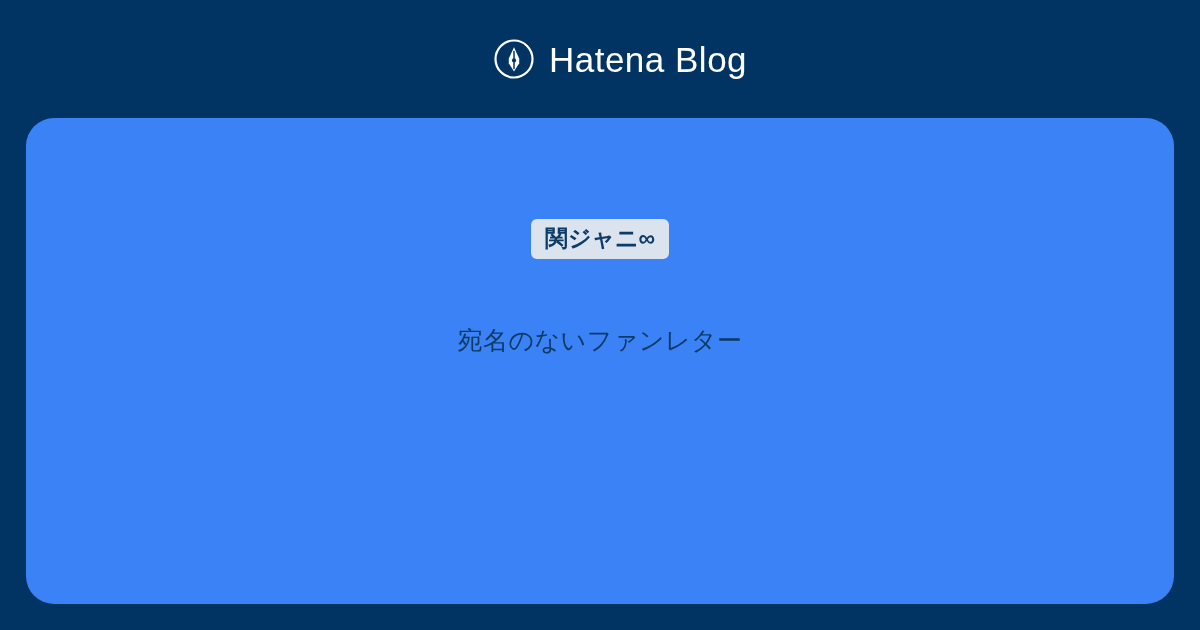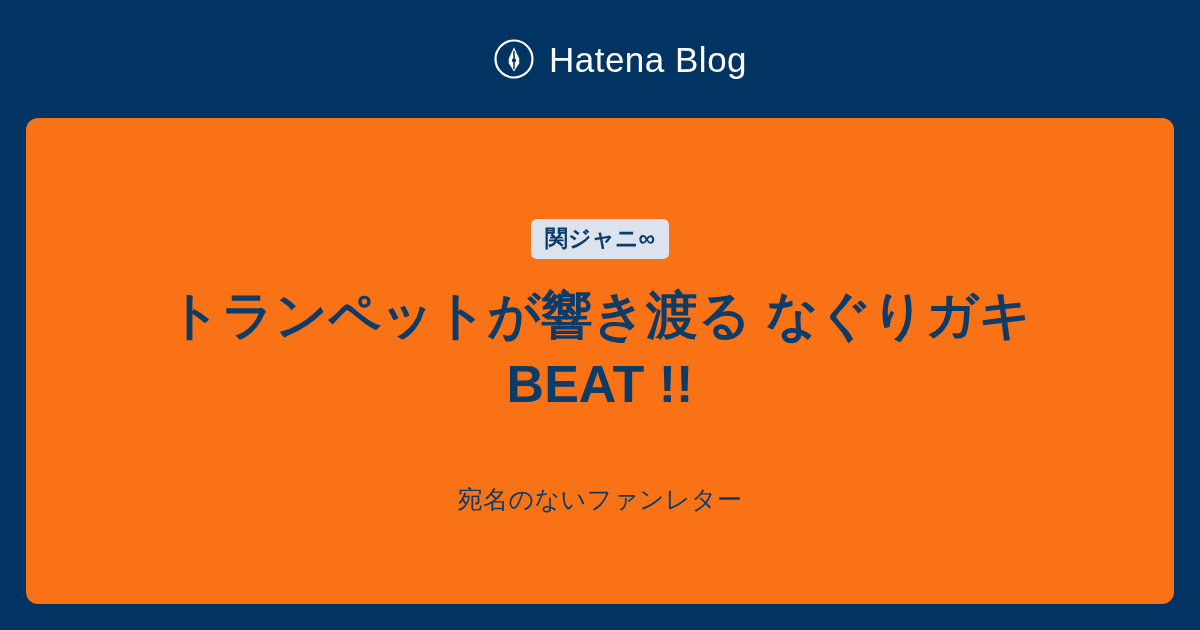--- a/index.html
+++ b/index.html
@@ -50,22 +50,22 @@
     white-space: nowrap;
   }
 
   
   .card {
     position: absolute;
     left: 26px;
     top: 118px;
     width: 1148px;
     height: 486px;
-    background: #f97316;
-    border-radius: 12px;
+    background: #3b82f6;
+    border-radius: 28px;
     box-sizing: border-box;
     display: flex;
     flex-direction: column;
     align-items: center;
     justify-content: flex-start;
   }
 
   .card-inner {
     width: 100%;
     display: flex;
@@ -133,20 +133,19 @@
     <span class="brand-name">Hatena Blog</span>
   </div>
 
   <div class="card">
     <div class="card-inner">
 
       <div class="tag-row">
         <span class="category-tag">関ジャニ∞</span>
       </div>
 
-      <h1 class="entry-title">トランペットが響き渡る なぐりガキBEAT !!</h1>
 
       <div class="blog-name">宛名のないファンレター</div>
 
     </div>
   </div>
 
 </div>
 
 </body></html>

